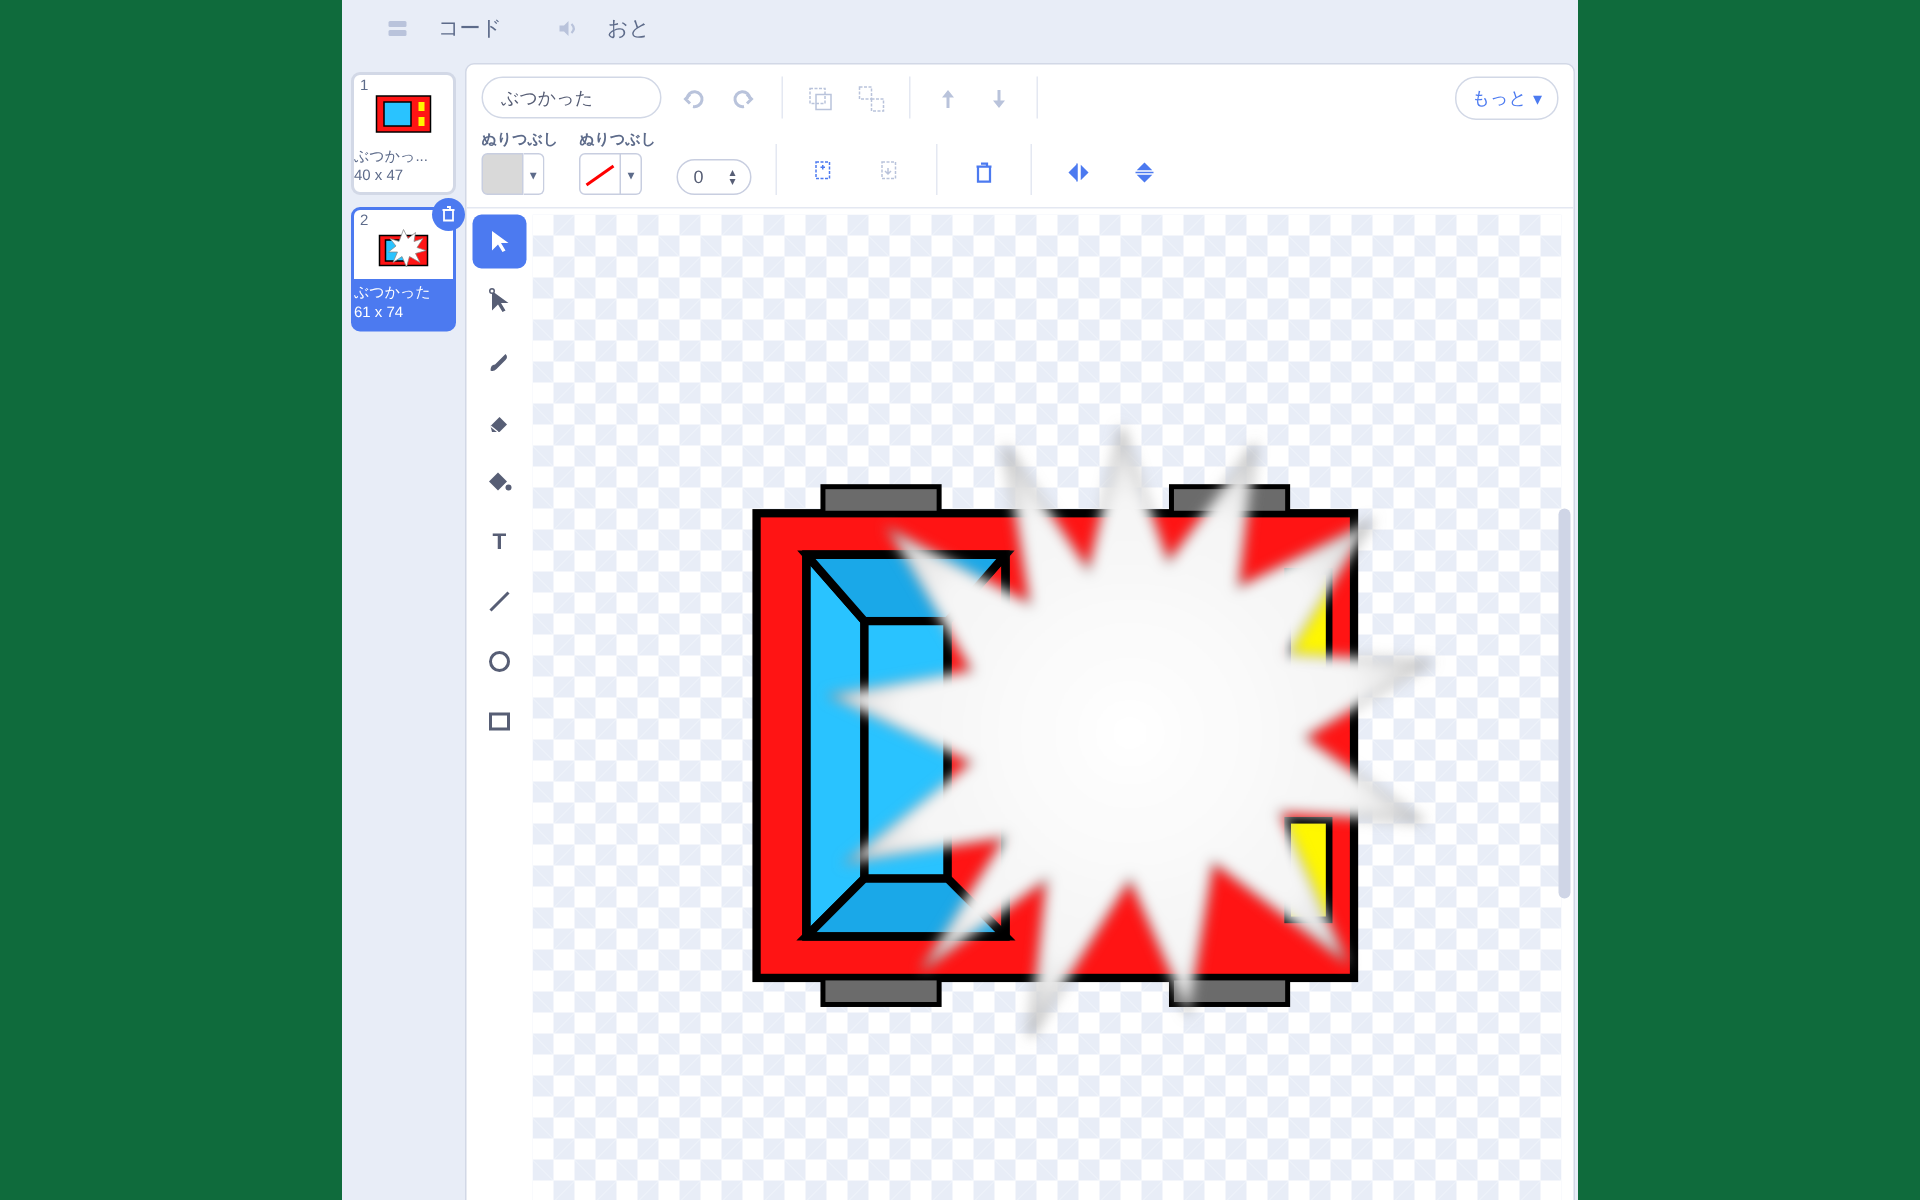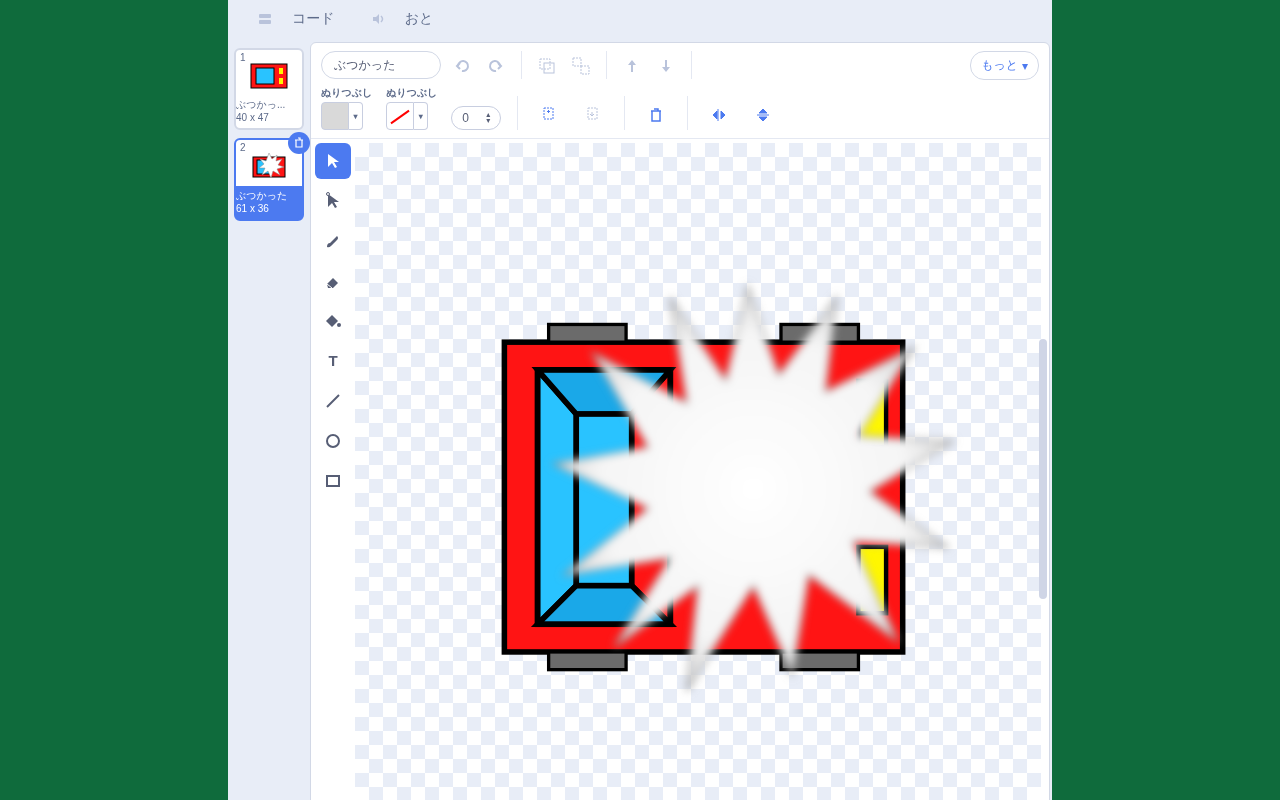--- a/index.html
+++ b/index.html
@@ -113,21 +113,21 @@
           <div class="pic">
             <svg width="40" height="34" viewBox="0 0 40 34">
               <rect x="4" y="8" width="32" height="20" fill="#ff1414" stroke="#000"></rect>
               <rect x="8" y="11" width="14" height="14" fill="#29c3ff" stroke="#000"></rect>
               <polygon points="20,4 23,10 28,6 27,12 33,10 29,16 35,18 28,20 31,26 24,22 22,29 19,22 13,26 16,19 10,19 15,15 11,10 17,12" fill="#fff" stroke="#888" stroke-width="0.5"></polygon>
             </svg>
           </div>
         </div>
         <div class="meta">
           <div>ぶつかった</div>
-          <div>61 x 36</div>
+          <div>61 x 74</div>
         </div>
       </div>
     </div>
 
     <div class="editor">
       <div class="toolbar">
         <input class="name-input" value="ぶつかった" style="">
         <div class="btn-group">
           <div class="tbtn light">
               <svg width="18" height="18" viewBox="0 0 18 18">

